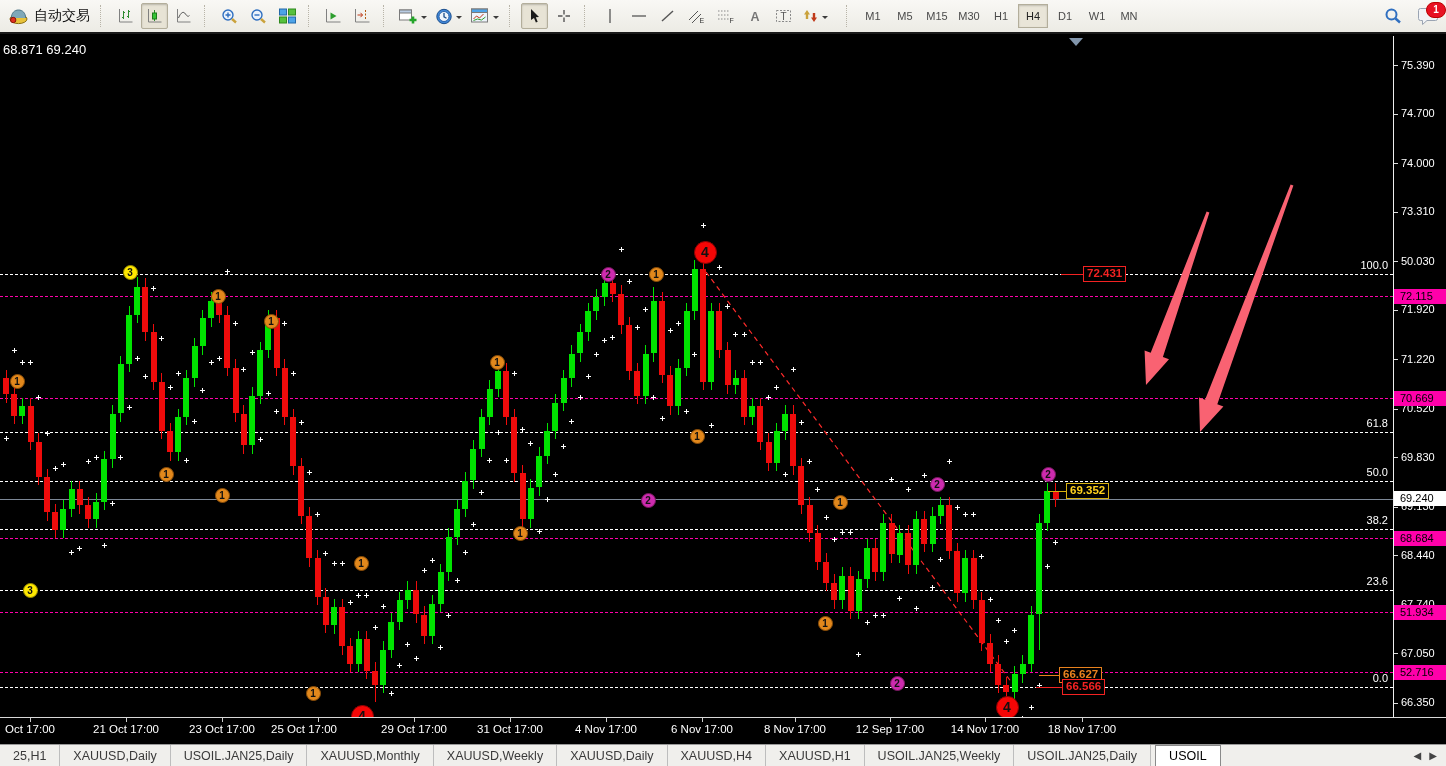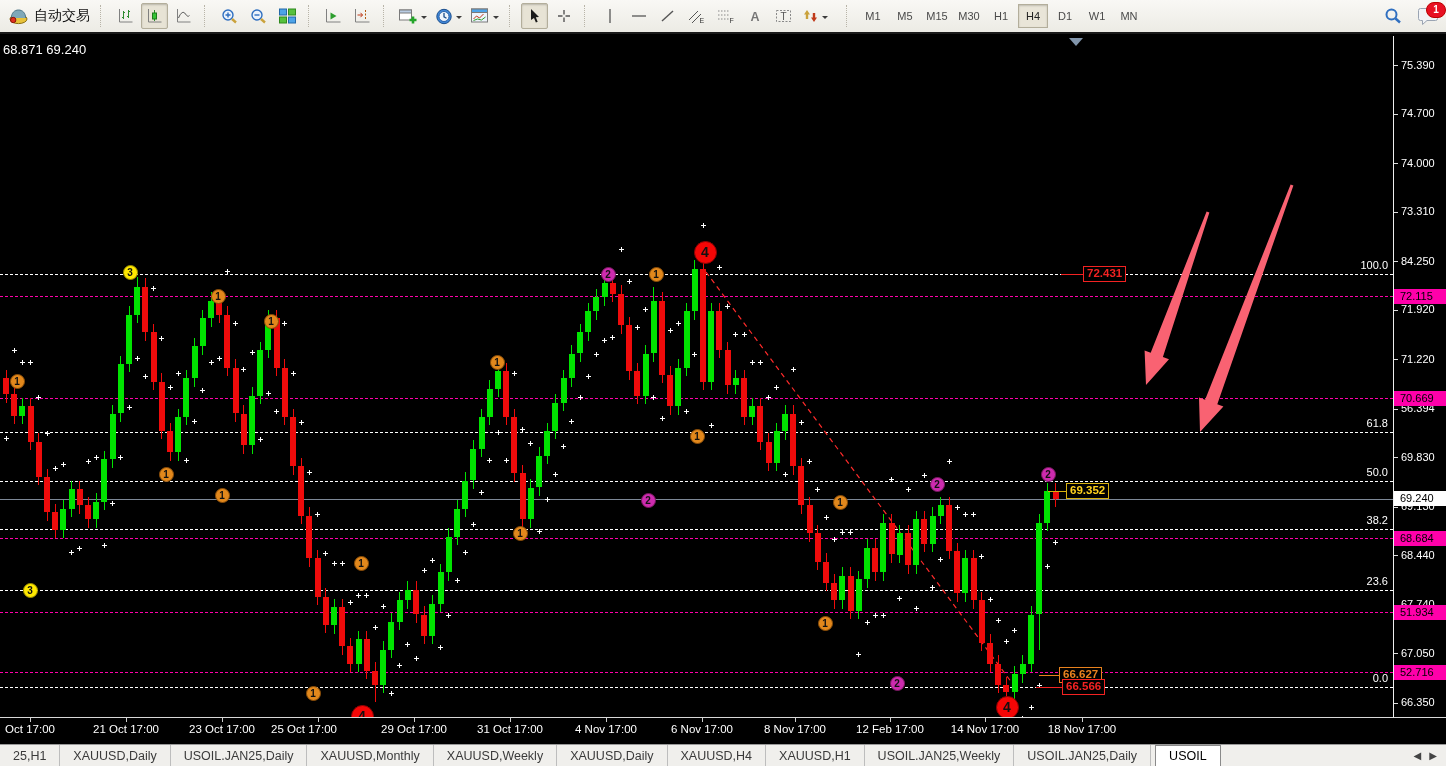--- a/index.html
+++ b/index.html
@@ -751,27 +751,27 @@
 <div id="paxis">
     <div class="axtick" style="top: 29px;"></div>
     <div class="axlab" style="top: 22.5px;">75.390</div>
     <div class="axtick" style="top: 77.7px;"></div>
     <div class="axlab" style="top: 71.2px;">74.700</div>
     <div class="axtick" style="top: 127px;"></div>
     <div class="axlab" style="top: 120.5px;">74.000</div>
     <div class="axtick" style="top: 175.7px;"></div>
     <div class="axlab" style="top: 169.2px;">73.310</div>
     <div class="axtick" style="top: 225.1px;"></div>
-    <div class="axlab" style="top: 218.6px;">84.250</div>
+    <div class="axlab" style="top: 218.6px;">50.030</div>
     <div class="axtick" style="top: 273.8px;"></div>
     <div class="axlab" style="top: 267.3px;">71.920</div>
     <div class="axtick" style="top: 323.1px;"></div>
     <div class="axlab" style="top: 316.6px;">71.220</div>
     <div class="axtick" style="top: 372.5px;"></div>
-    <div class="axlab" style="top: 366px;">56.394</div>
+    <div class="axlab" style="top: 366px;">70.520</div>
     <div class="axtick" style="top: 421.2px;"></div>
     <div class="axlab" style="top: 414.7px;">69.830</div>
     <div class="axtick" style="top: 470.6px;"></div>
     <div class="axlab" style="top: 464.1px;">69.130</div>
     <div class="axtick" style="top: 519.2px;"></div>
     <div class="axlab" style="top: 512.7px;">68.440</div>
     <div class="axtick" style="top: 568.6px;"></div>
     <div class="axlab" style="top: 562.1px;">67.740</div>
     <div class="axtick" style="top: 617.3px;"></div>
     <div class="axlab" style="top: 610.8px;">67.050</div>
@@ -797,21 +797,21 @@
     <div class="dlabel" style="left: 414px;">29 Oct 17:00</div>
     <div class="dtick" style="left: 510px;"></div>
     <div class="dlabel" style="left: 510px;">31 Oct 17:00</div>
     <div class="dtick" style="left: 606px;"></div>
     <div class="dlabel" style="left: 606px;">4 Nov 17:00</div>
     <div class="dtick" style="left: 702px;"></div>
     <div class="dlabel" style="left: 702px;">6 Nov 17:00</div>
     <div class="dtick" style="left: 795px;"></div>
     <div class="dlabel" style="left: 795px;">8 Nov 17:00</div>
     <div class="dtick" style="left: 890px;"></div>
-    <div class="dlabel" style="left: 890px;">12 Feb 17:00</div>
+    <div class="dlabel" style="left: 890px;">12 Sep 17:00</div>
     <div class="dtick" style="left: 985px;"></div>
     <div class="dlabel" style="left: 985px;">14 Nov 17:00</div>
     <div class="dtick" style="left: 1082px;"></div>
     <div class="dlabel" style="left: 1082px;">18 Nov 17:00</div>
   </div>
 
 <div id="tabs">
   <div class="tab">25,H1</div>
     <div class="tab">XAUUSD,Daily</div>
     <div class="tab">USOIL.JAN25,Daily</div>

